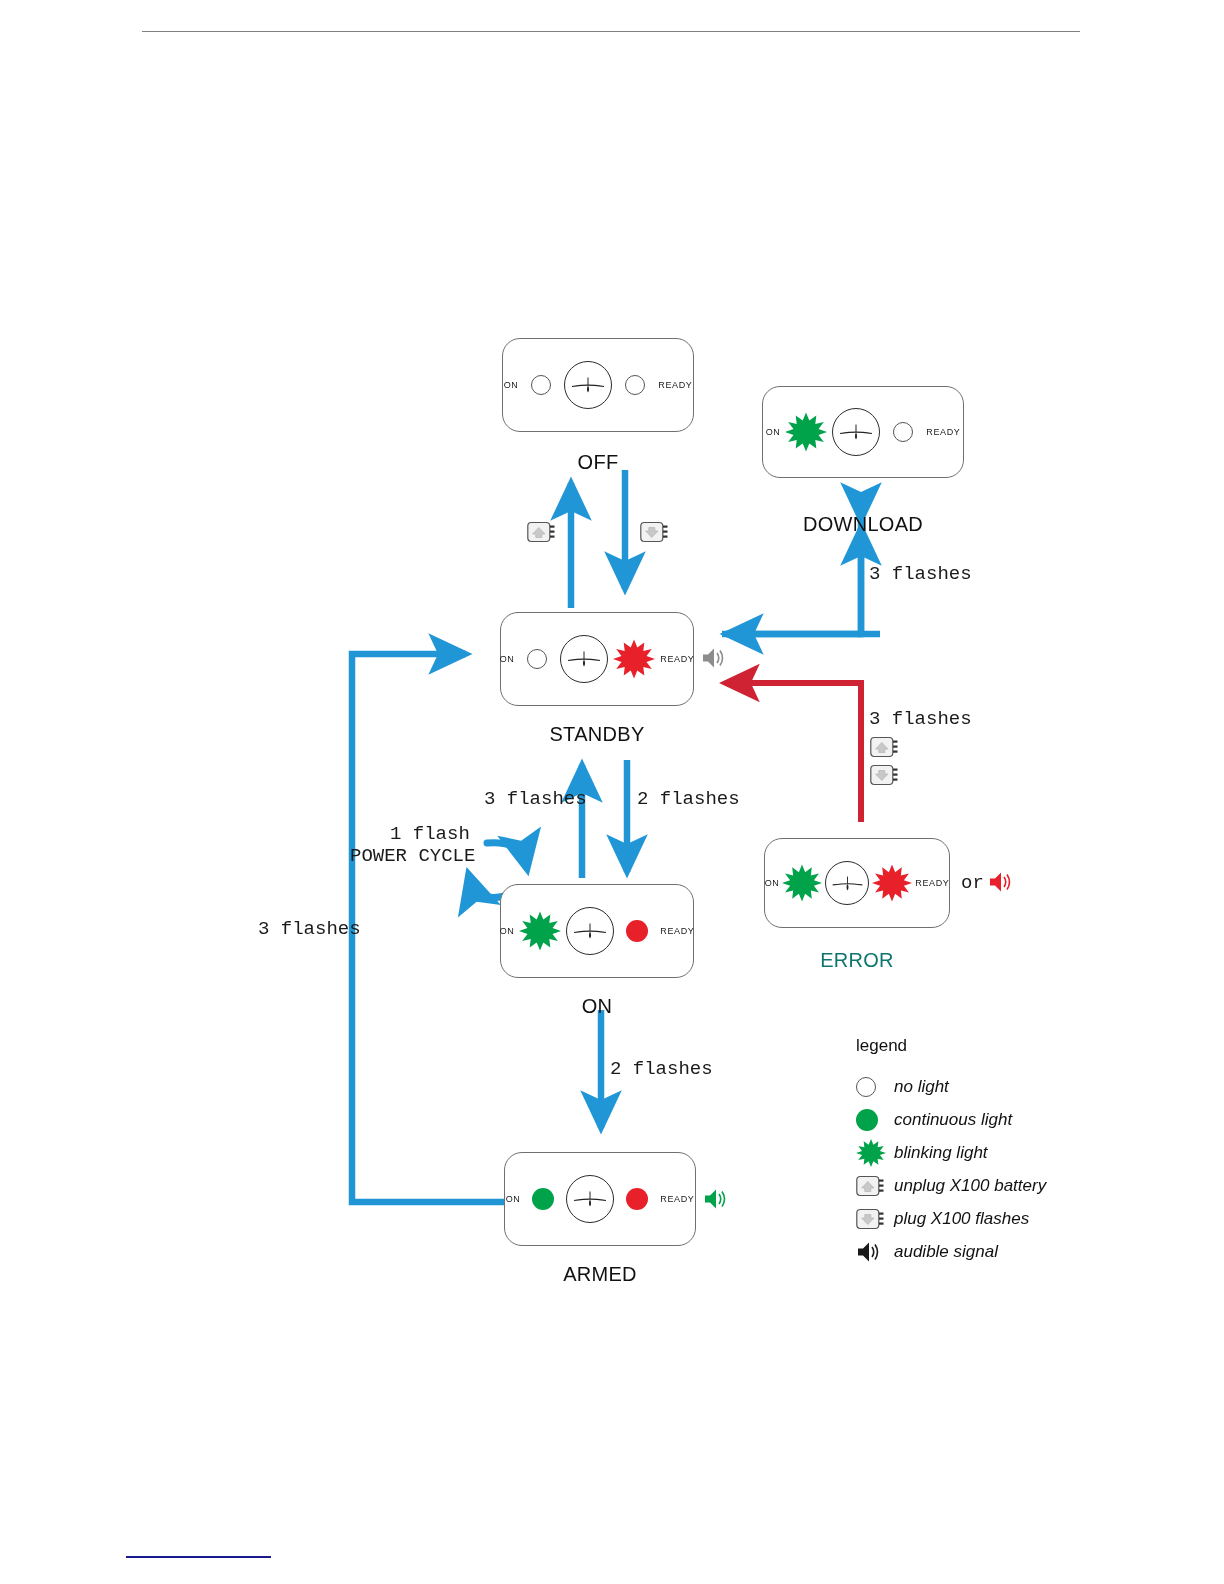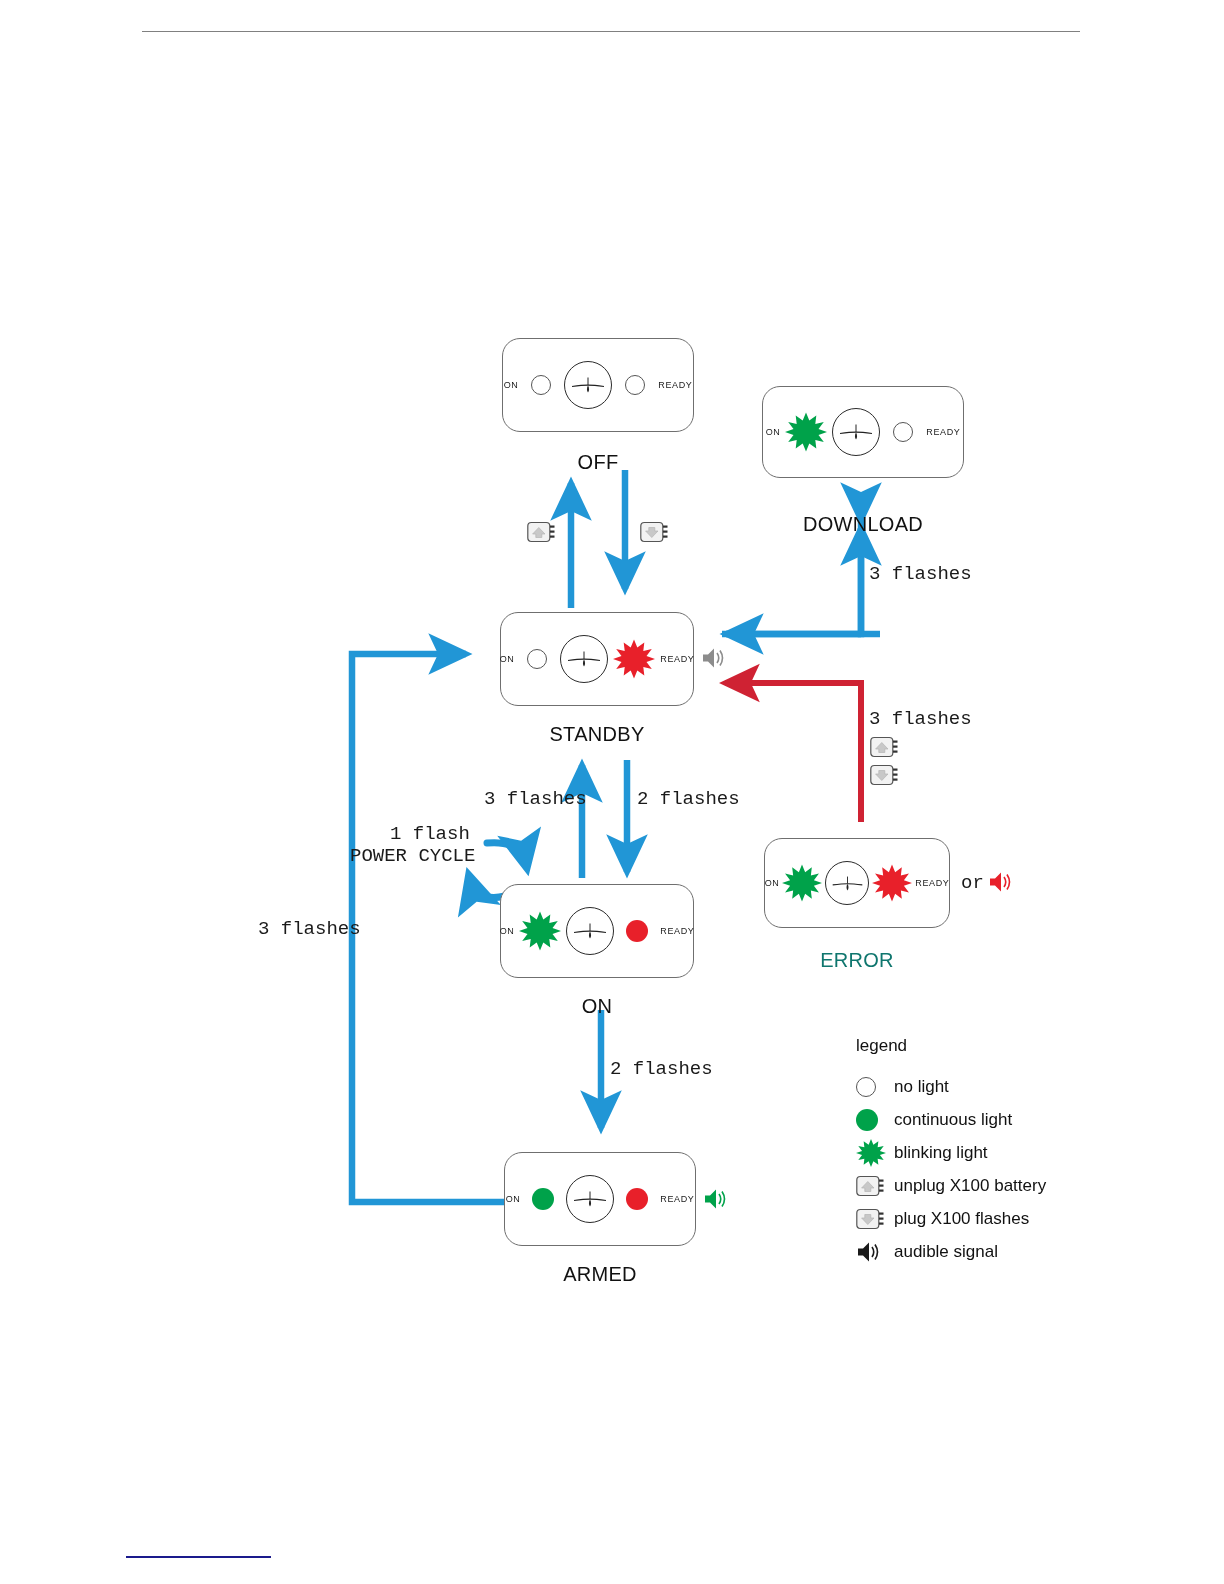--- a/index.html
+++ b/index.html
@@ -87,21 +87,21 @@
 
   
   .legend{position:absolute;left:824px;top:1036px;width:230px;margin-left:32px;}
   .legend-title{font-size:17px;color:#111;margin-bottom:14px;}
   .legend-row{
     display:flex;align-items:center;height:33px;gap:0;
   }
   .legend-ico{
     width:38px;display:flex;align-items:center;justify-content:flex-start;flex:none;
   }
-  .legend-text{font-size:17px;color:#111;white-space:nowrap;}
+  .legend-text{font-size:17px;color:#111;white-space:nowrap;font-style:italic;}
 
   
   .arrows{position:absolute;left:0;top:0;width:1224px;height:1584px;pointer-events:none;}
 </style>
 </head>
 <body>
 
 <div class="page">
 
   <div class="header-rule"></div>

